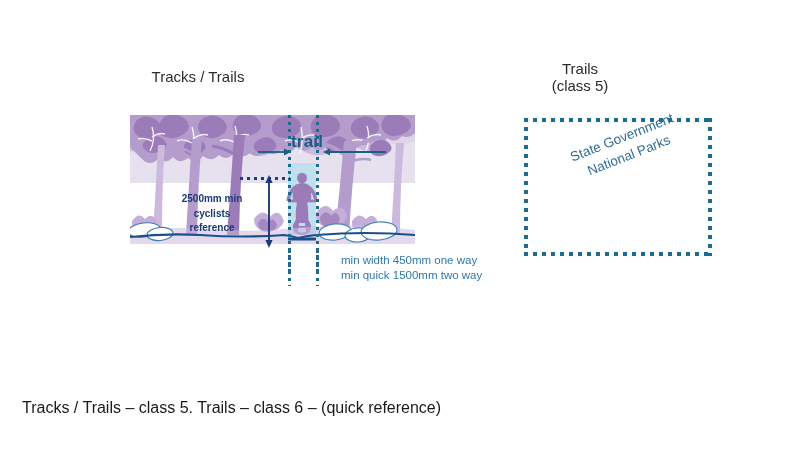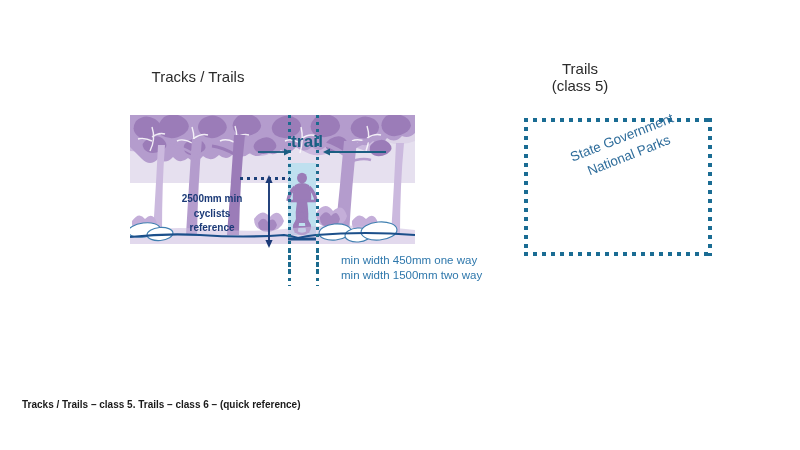--- a/index.html
+++ b/index.html
@@ -142,22 +142,22 @@
     text-align: center;
     white-space: nowrap;
   }
   #box-label span { display: block; }
 
   
   #caption {
     position: absolute;
     left: 22px;
     top: 399px;
-    font-size: 10px;
-    font-weight: bold;
+    font-size: 16px;
+    font-weight: normal;
     color: #1a1a1a;
     white-space: nowrap;
   }
 </style>
 </head>
 <body>
 
 <div id="left-heading" class="panel-heading">
   <span>Tracks / Trails</span>
 </div>
@@ -322,21 +322,21 @@
     <span>2500mm min</span><br>
     <span>cyclists</span><br>
     <span>reference</span>
   </div>
 
   <div class="vguide" style="left:168px; top:150px; height:36px;"></div>
   <div class="vguide" style="left:196px; top:150px; height:36px;"></div>
 
   <div id="minwidth-text" style="left:190px; top:153px;margin-left:31px;">
     <span>min width 450mm one way</span><br>
-    <span>min width 1500mm two way</span>
+    <span>min quick 1500mm two way</span>
   </div>
 </div>
 
 <div id="right-heading" class="panel-heading">
   <span>Trails</span>
   <span class="sub">(class 5)</span>
 </div>
 
 <div id="dotted-box">
   <div class="edge edge-h" id="edge-top"></div>

